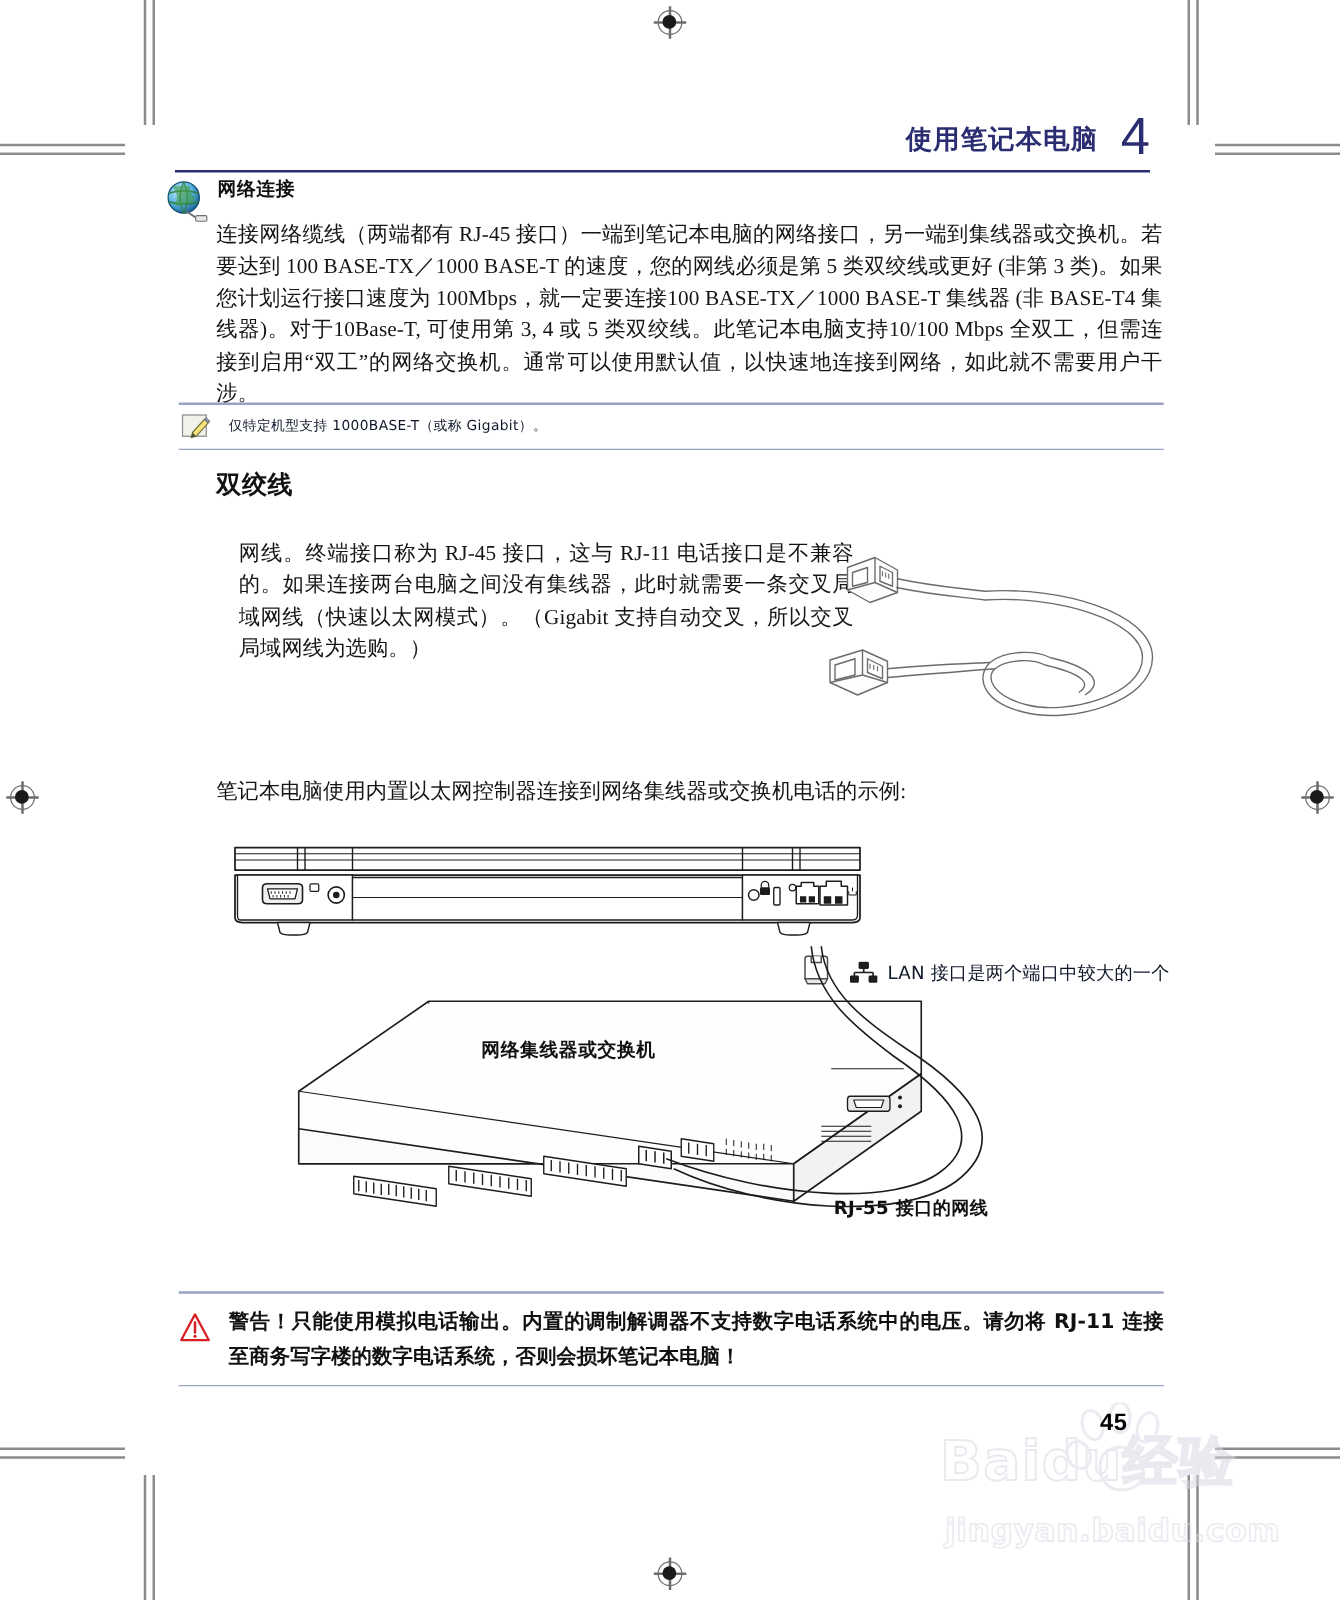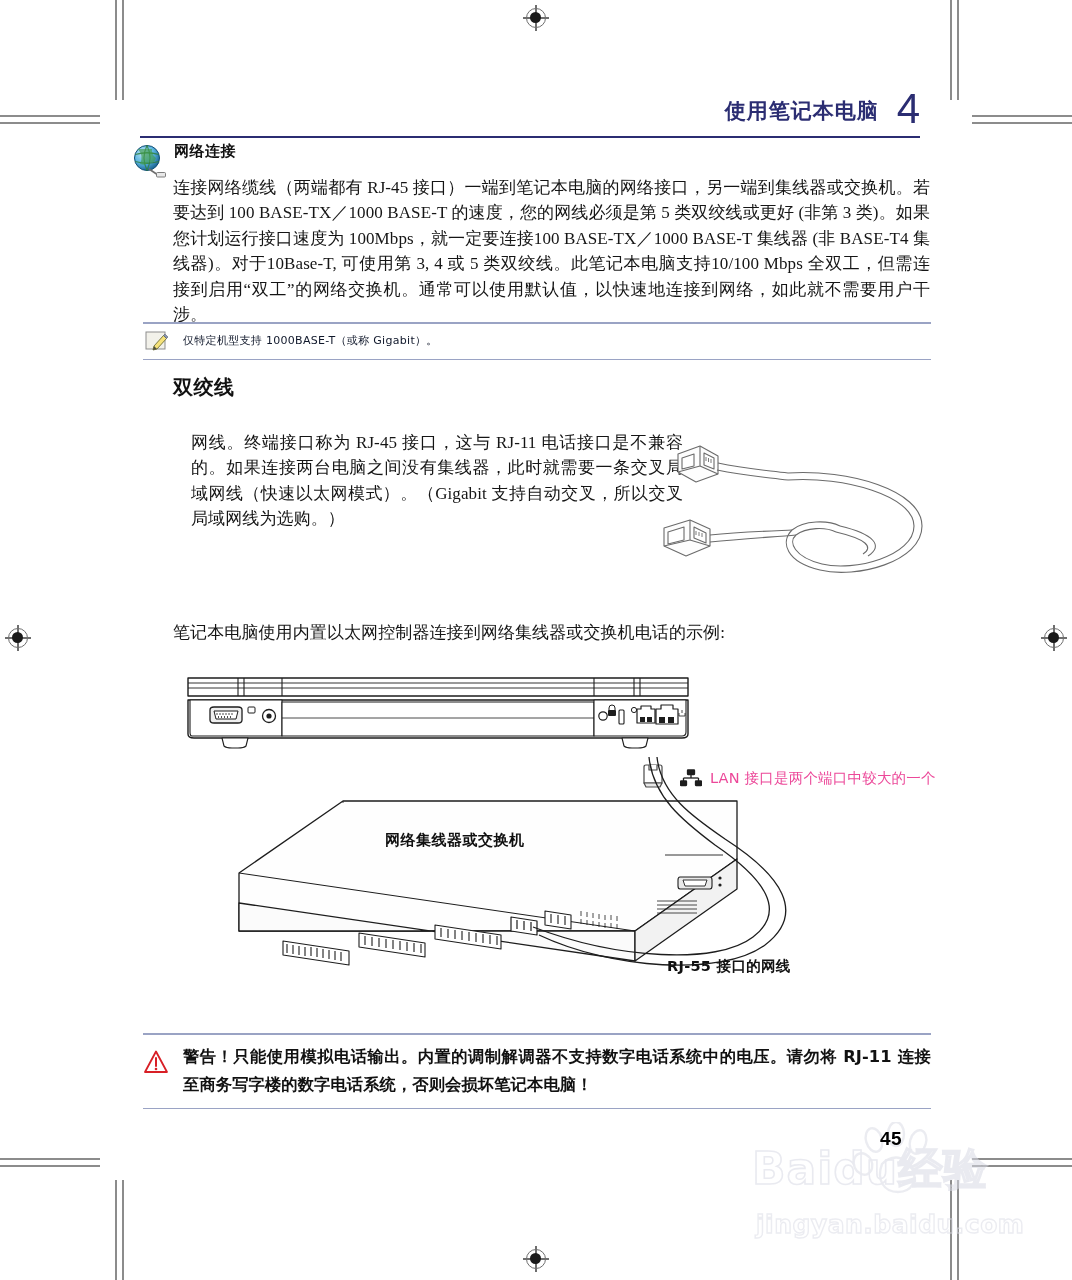--- a/index.html
+++ b/index.html
@@ -246,21 +246,21 @@
   }
   .lan-net-icon {
     width: 22px;
     height: 18px;
     flex: 0 0 auto;
     margin-left: 6px;
   }
   .lan-text {
     font-family: "DejaVu Sans", sans-serif;
     font-size: 14.5px;
-    color: #ec4899;
+    color: #0f172a;
     white-space: nowrap;
     letter-spacing: 0.2px;
   }
 
   
   .hub-art {
     position: absolute;
     left: 225px;
     top: 755px;
     width: 600px;

